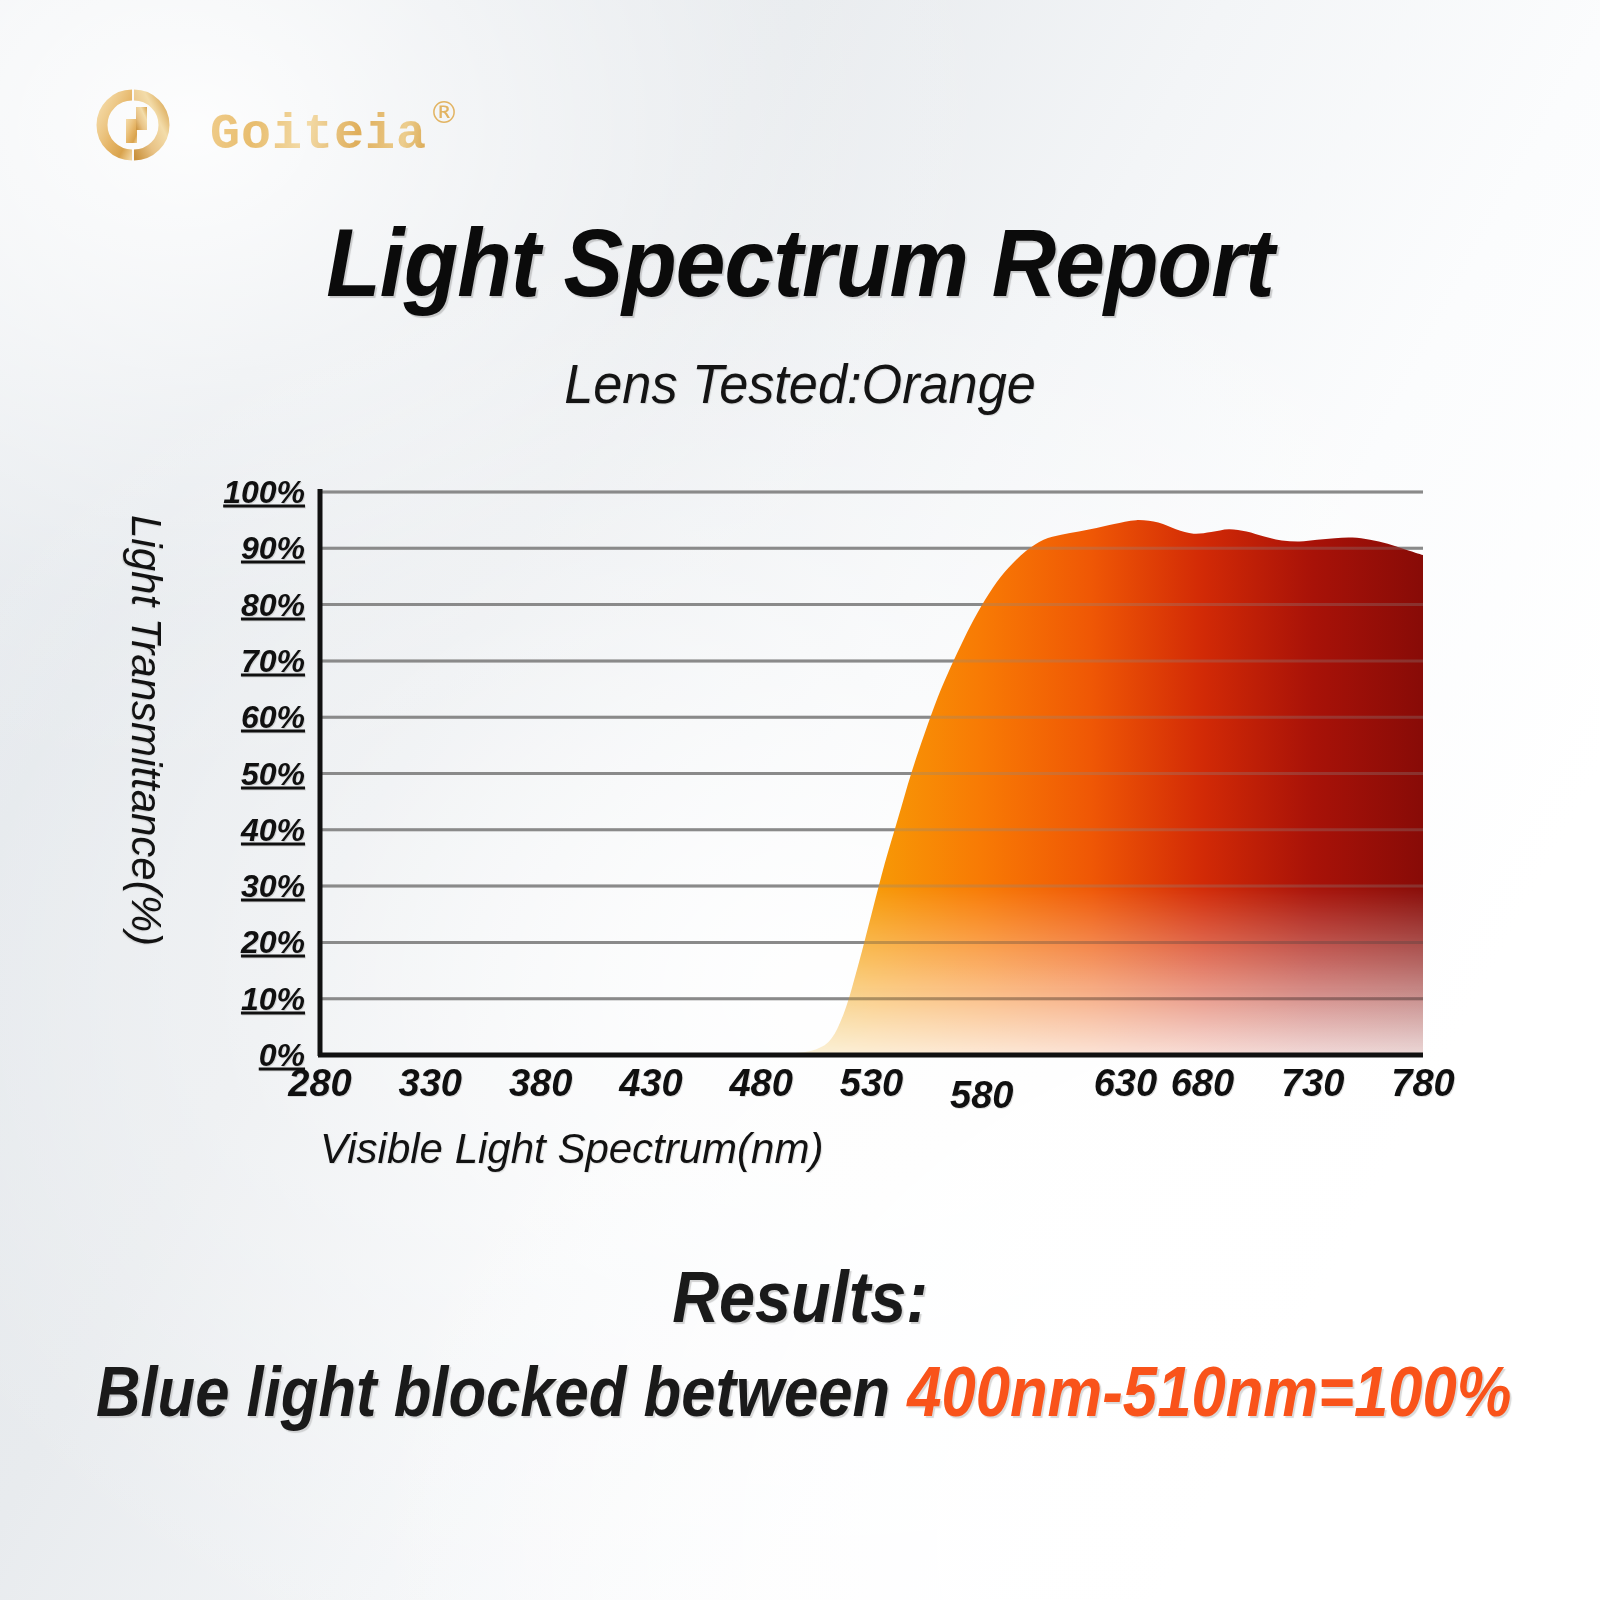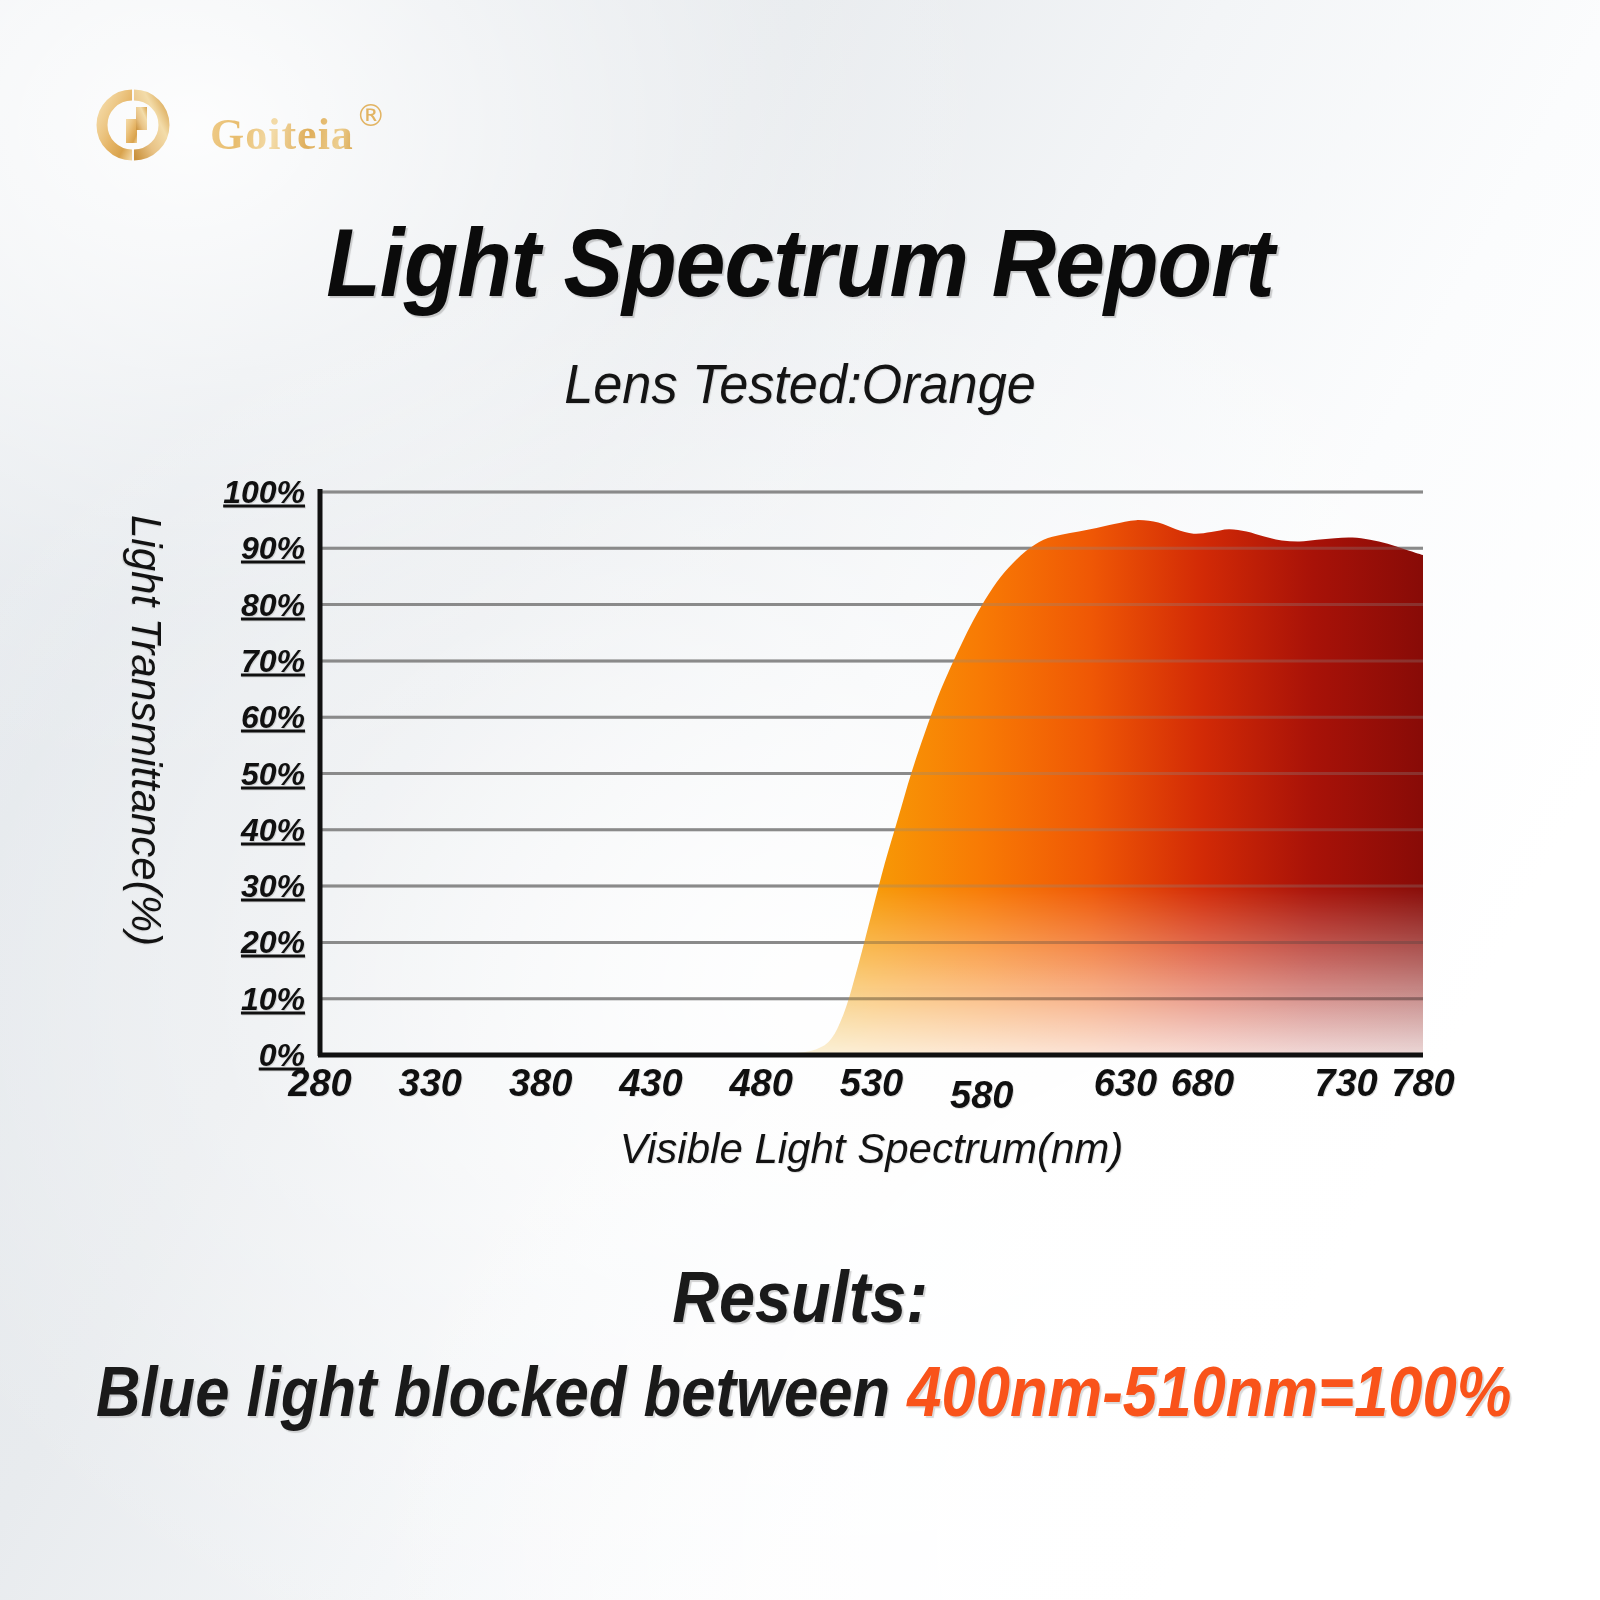--- a/index.html
+++ b/index.html
@@ -38,22 +38,22 @@
     height: 104px;
     flex: none;
   }
   .logo-text-wrap {
     position: relative;
     margin-left: 14px;
     display: flex;
     align-items: flex-start;
   }
   .logo-text {
-    font-family: Liberation Serif, serif;
-    font-size: 44px;
+    font-family: Liberation Mono, monospace;
+    font-size: 50px;
     font-weight: 600;
     letter-spacing: 1px;
     line-height: 1;
     padding-top: 20px;
     background: linear-gradient(100deg, #f0cd8c 0%, #e8bd6e 22%, #f3dba8 45%, #dfae5b 68%, #eccd8e 88%, #d9a64f 100%);
     -webkit-background-clip: text;
     background-clip: text;
     color: transparent;
     -webkit-text-fill-color: transparent;
   }
@@ -120,21 +120,20 @@
     color: #121212;
     text-align: left;
     white-space: nowrap;
     text-shadow: 1px 1px 1px rgba(150,150,150,0.3);
   }
   .axis-title-x {
     position: absolute;
     left: 320px;
     width: 1103px;
     top: 1125px;
-    text-align: center;
     font-family: "Liberation Sans", sans-serif;
     font-size: 42px;
     font-style: italic;
     color: #121212;
     text-shadow: 1px 1px 1px rgba(150,150,150,0.3);
   }
   .ytick {
     position: absolute;
     right: 1295px;
     width: 140px;
@@ -308,21 +307,21 @@
     <div id="xtick-layer">
         <div class="xtick" style="left: 320px;">280</div>
         <div class="xtick" style="left: 430.3px;">330</div>
         <div class="xtick" style="left: 540.6px;">380</div>
         <div class="xtick" style="left: 650.9px;">430</div>
         <div class="xtick" style="left: 761.2px;">480</div>
         <div class="xtick" style="left: 871.5px;">530</div>
         <div class="xtick" style="left: 981.8px; margin-top: 12px;">580</div>
         <div class="xtick" style="left: 1092.1px; text-align: right;">630</div>
         <div class="xtick" style="left: 1202.4px;">680</div>
-        <div class="xtick" style="left: 1312.7px; text-align: right;">730</div>
+        <div class="xtick" style="left: 1312.7px;">730</div>
         <div class="xtick" style="left: 1423px;">780</div>
       </div>
   </div>
 
   <div class="results-label">Results:</div>
   <div class="results-line">
     <span class="dark">Blue light blocked between </span><span class="accent">400nm-510nm=100%</span>
   </div>
 
 </div>

